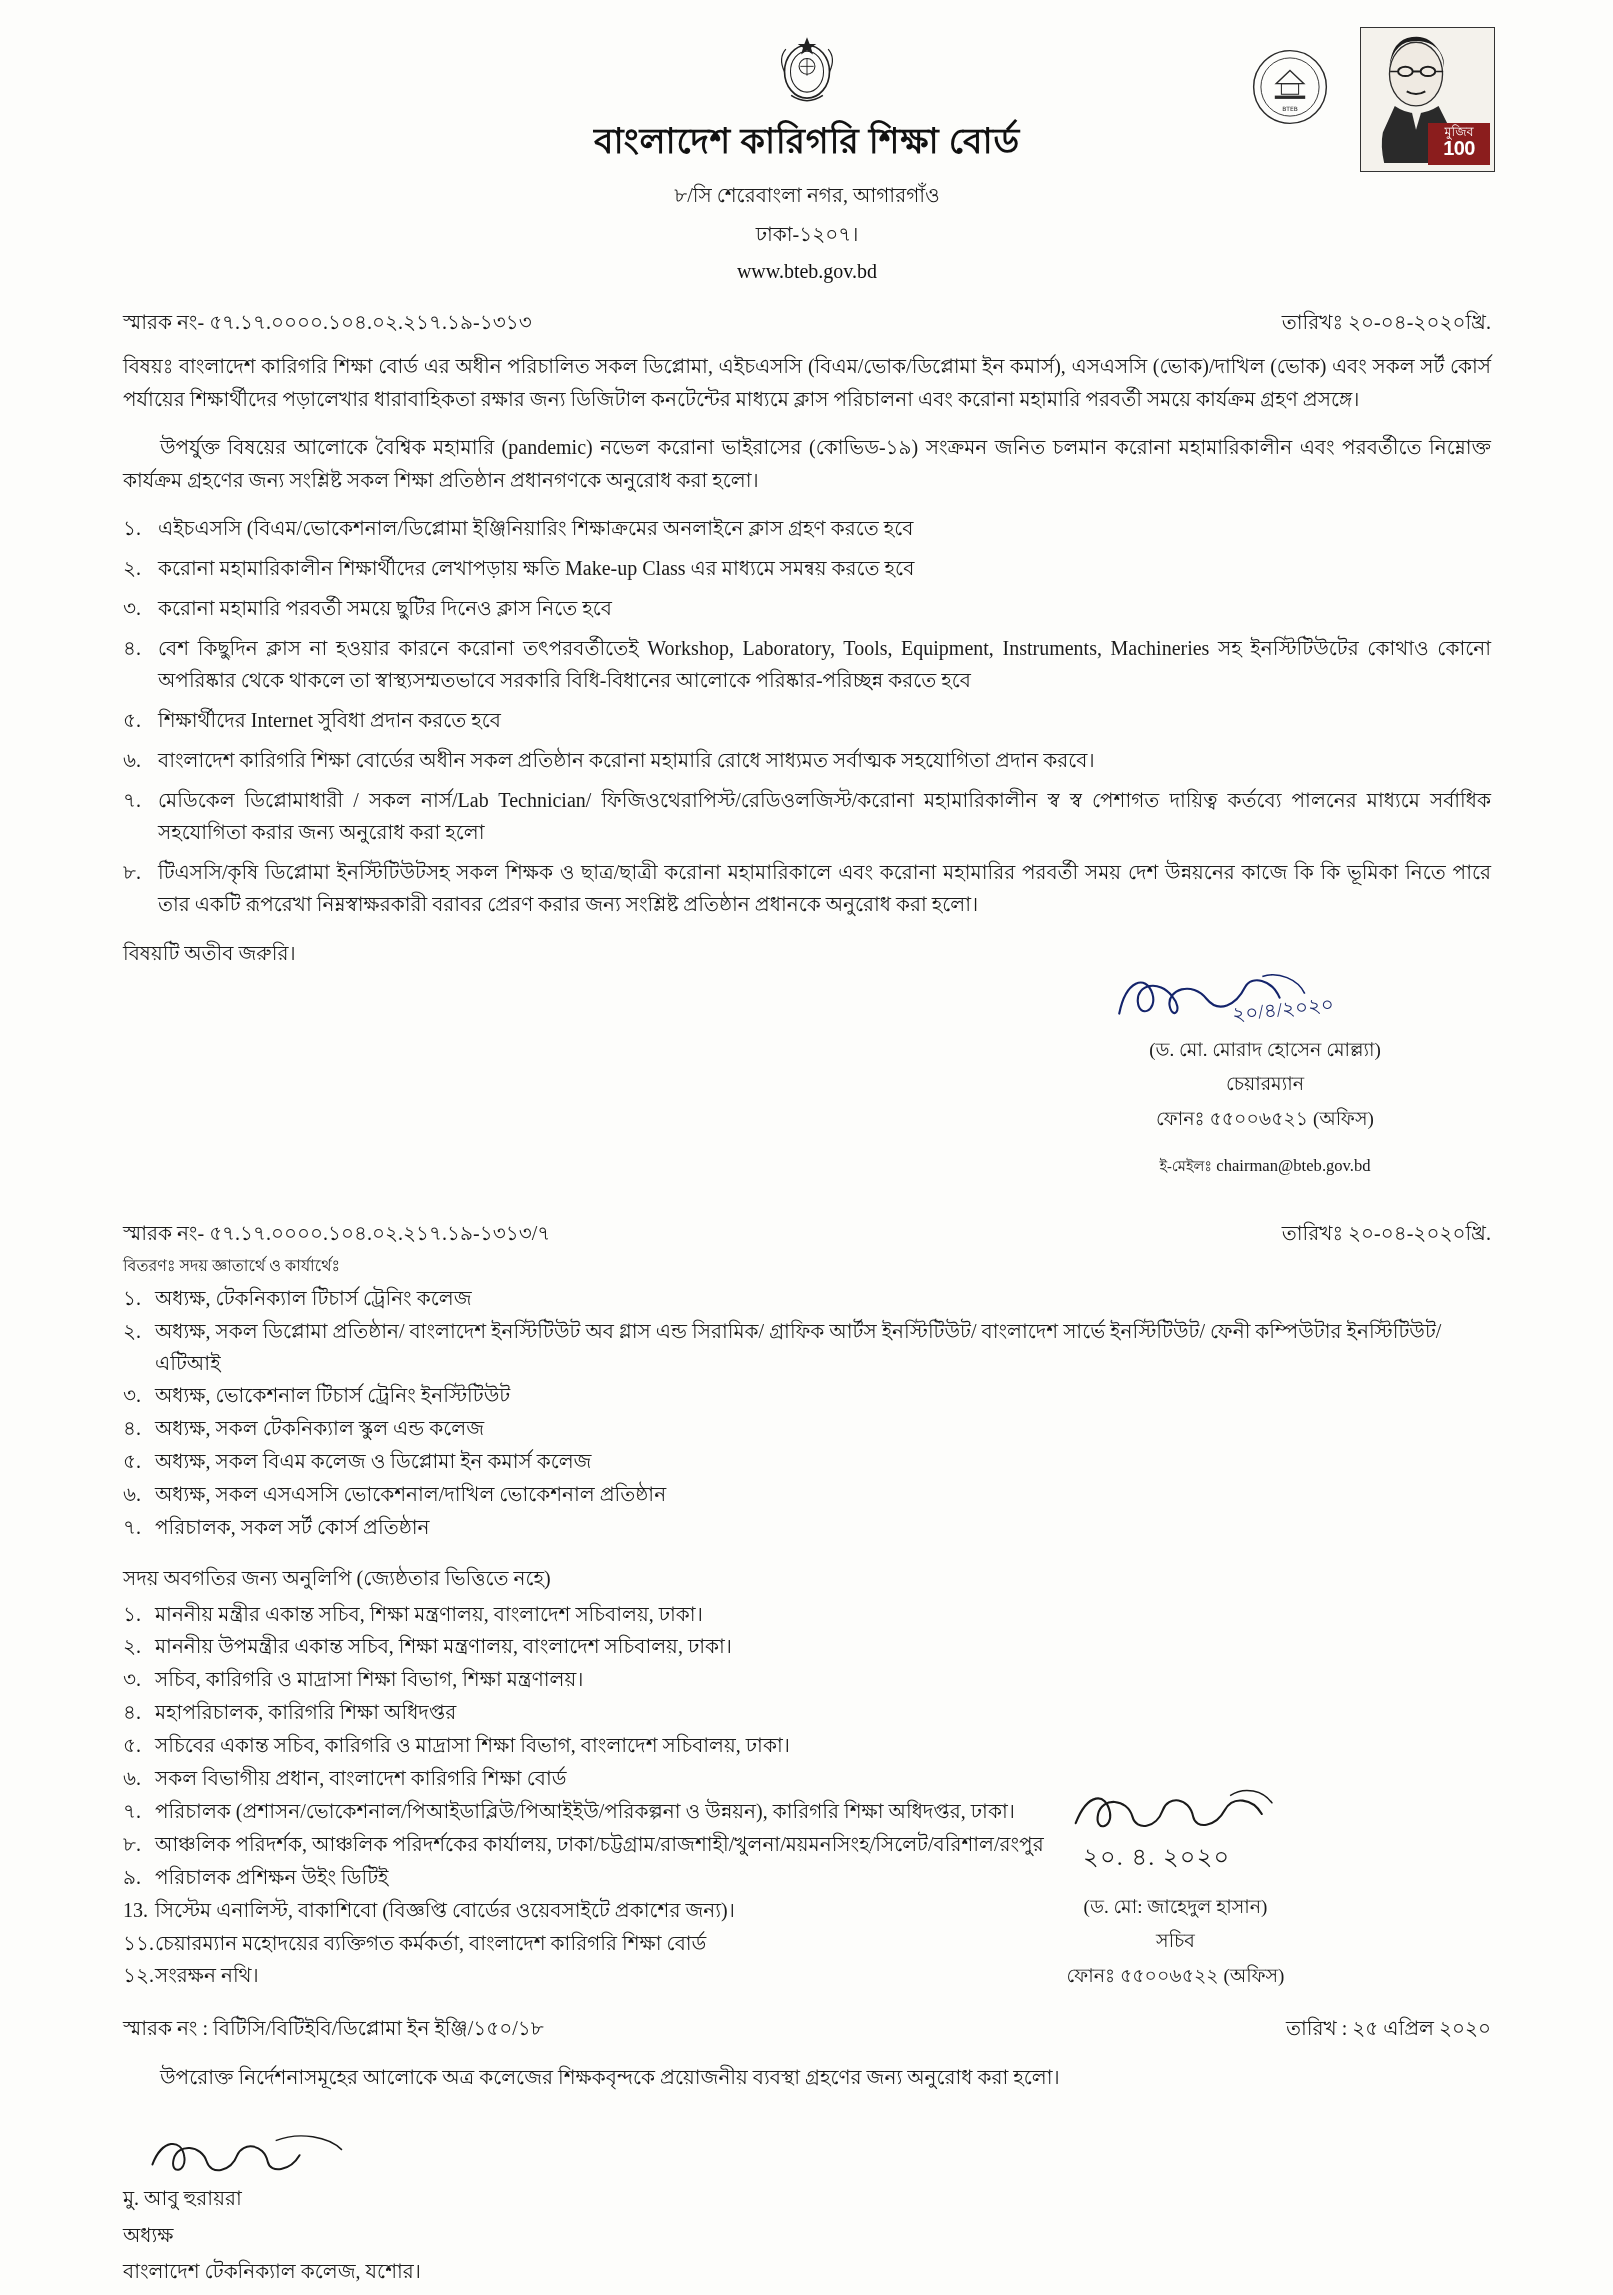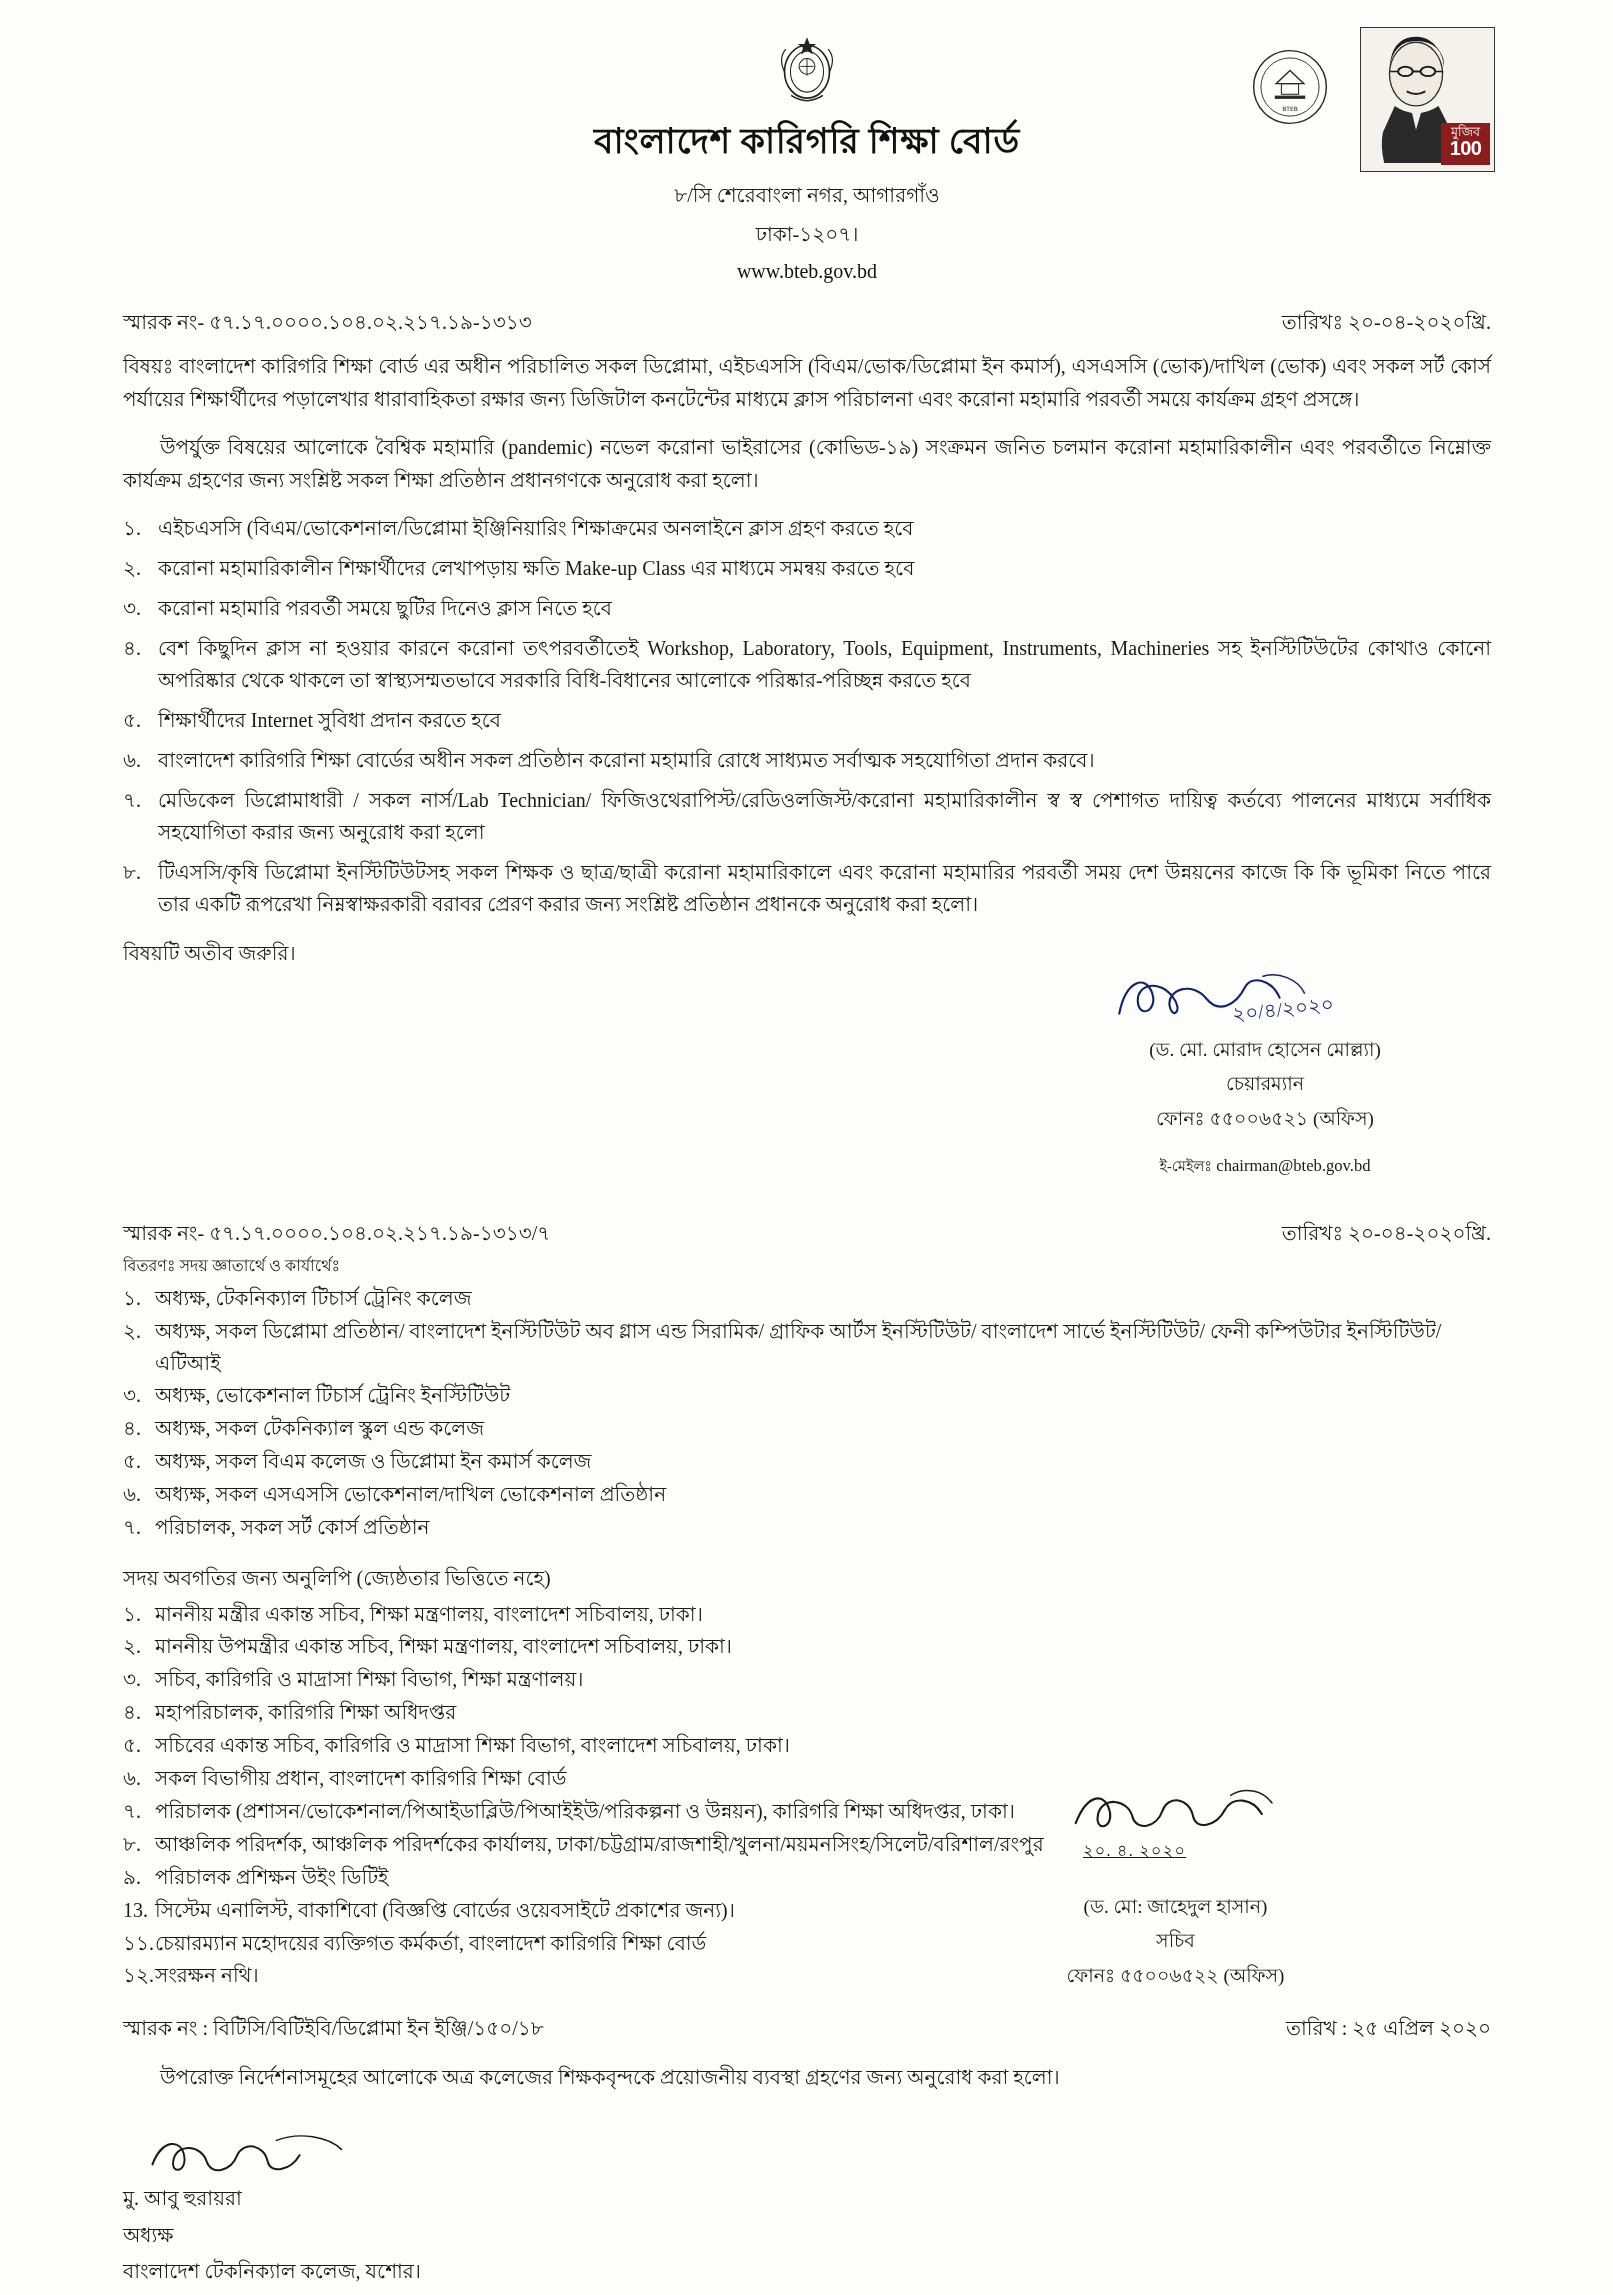--- a/index.html
+++ b/index.html
@@ -77,21 +77,21 @@
   }
   .mujib-stamp .face {
     position: absolute;
     left: 6.6px; top: 5.3px;
     width: 100px; height: 130px;
   }
   .mujib-badge {
     position: absolute;
     right: 4px;
     bottom: 5.3px;
-    width: 49px;
+    width: 62px;
     height: 42px;
     background: #8b1d1d;
     color: #fff;
     font-size: 12.6px;
     line-height: 1.0;
     text-align: center;
     font-family: "Liberation Sans", sans-serif;
     padding-top: 2.7px;
     box-sizing: border-box;
   }
@@ -212,24 +212,23 @@
     bottom: 0;
     width: 345px;
     text-align: center;
   }
   .sig2-wrap {
     position: relative;
     margin-top: 6.6px;
     height: 100px;
   }
   .sig2-date {
-    font-size: 16px;
+    font-size: 24px;
     font-family: "Liberation Serif", serif;
     letter-spacing: 1.3px;
-    text-decoration: underline;
   }
 
   
   .footer-memo {
     display: flex;
     justify-content: space-between;
     align-items: flex-end;
     margin-top: 20px;
     font-size: 20px;
   }

